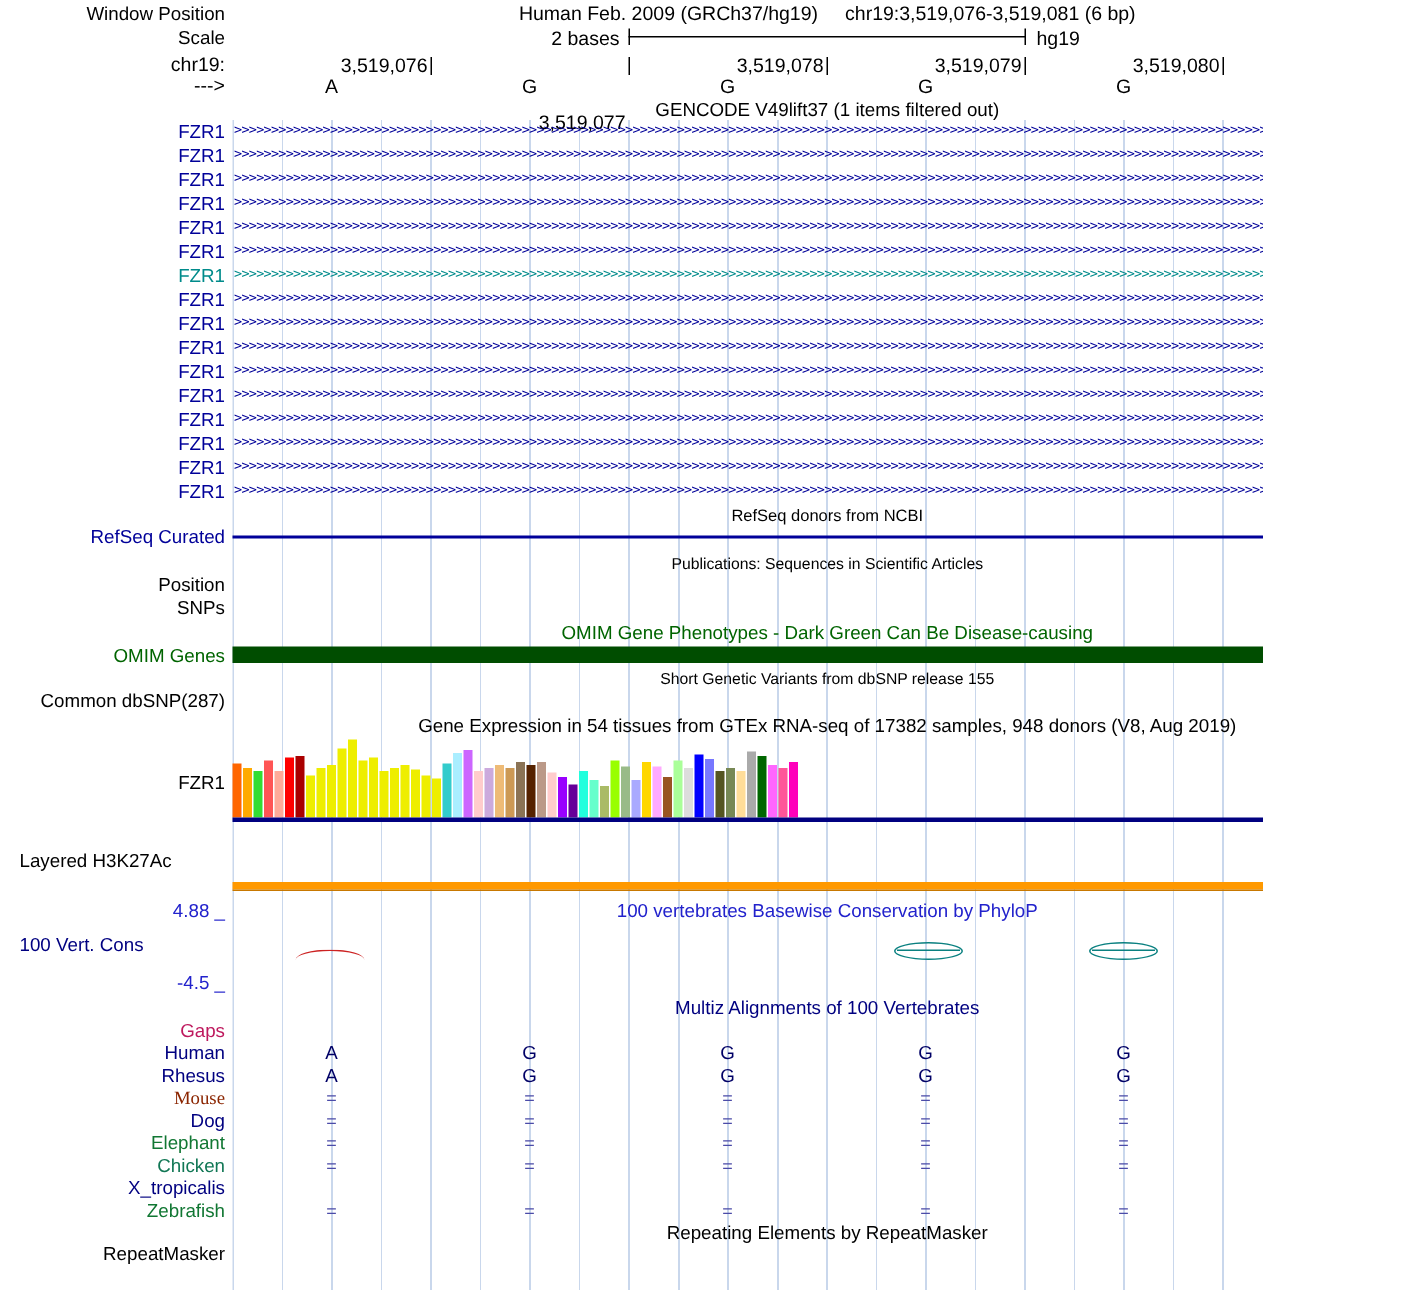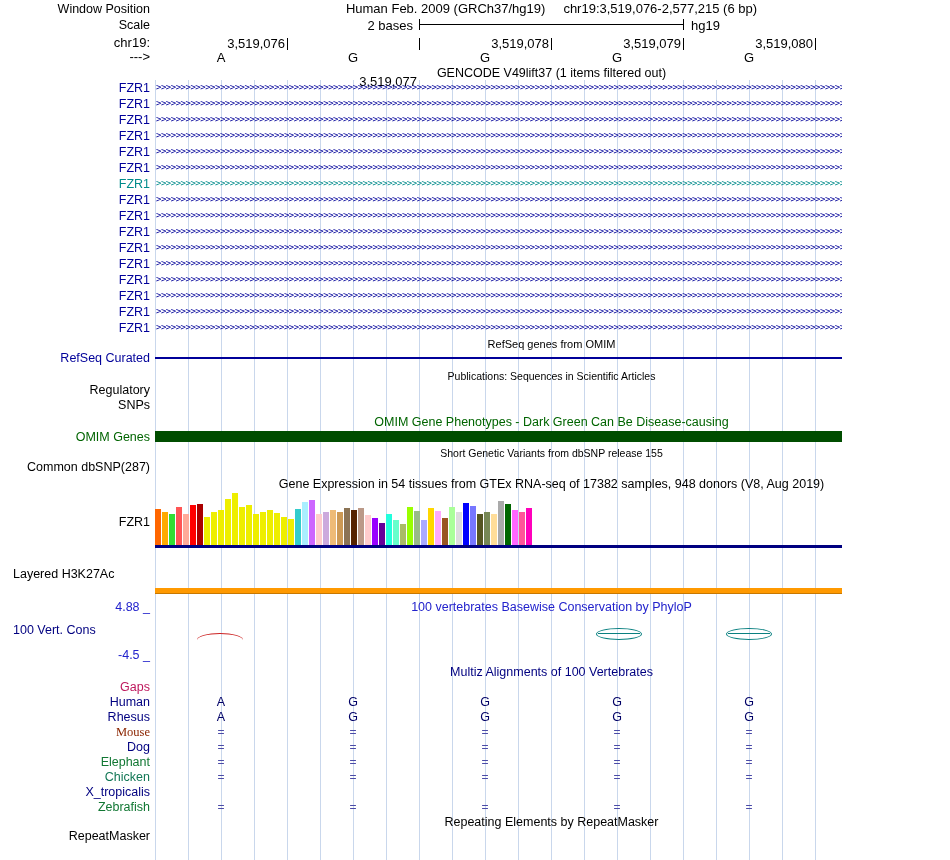--- a/index.html
+++ b/index.html
@@ -54,21 +54,21 @@
 </style>
 </head>
 <body>
 
 <div class="browser">
 
   <div class="guides"></div>
 
   <span class="llabel" style="top:2px">Window Position</span>
   <div class="tcenter fs13" style="top:2px">
-    <span>Human Feb. 2009 (GRCh37/hg19)</span><span class="hdr-gap">chr19:3,519,076-2,577,215 (6 bp)</span>
+    <span>Human Feb. 2009 (GRCh37/hg19)</span><span class="hdr-gap">chr19:3,519,076-3,519,081 (6 bp)</span>
   </div>
 
   <span class="llabel" style="top:18px">Scale</span>
   <span class="scale-value">2 bases</span>
   <div class="scalebar">
     <div class="sb-tick sb-left"></div>
     <div class="sb-line"></div>
     <div class="sb-tick sb-right"></div>
   </div>
   <span class="scale-asm">hg19</span>
@@ -158,26 +158,26 @@
       <div class="gene-row" style="top: 304px;">
         <span class="gene-label" style="color: rgb(0, 0, 153);">FZR1</span>
         <div class="arrow-line" style="color: rgb(0, 0, 153);">&gt;&gt;&gt;&gt;&gt;&gt;&gt;&gt;&gt;&gt;&gt;&gt;&gt;&gt;&gt;&gt;&gt;&gt;&gt;&gt;&gt;&gt;&gt;&gt;&gt;&gt;&gt;&gt;&gt;&gt;&gt;&gt;&gt;&gt;&gt;&gt;&gt;&gt;&gt;&gt;&gt;&gt;&gt;&gt;&gt;&gt;&gt;&gt;&gt;&gt;&gt;&gt;&gt;&gt;&gt;&gt;&gt;&gt;&gt;&gt;&gt;&gt;&gt;&gt;&gt;&gt;&gt;&gt;&gt;&gt;&gt;&gt;&gt;&gt;&gt;&gt;&gt;&gt;&gt;&gt;&gt;&gt;&gt;&gt;&gt;&gt;&gt;&gt;&gt;&gt;&gt;&gt;&gt;&gt;&gt;&gt;&gt;&gt;&gt;&gt;&gt;&gt;&gt;&gt;&gt;&gt;&gt;&gt;&gt;&gt;&gt;&gt;&gt;&gt;&gt;&gt;&gt;&gt;&gt;&gt;&gt;&gt;&gt;&gt;&gt;&gt;&gt;&gt;&gt;&gt;&gt;&gt;&gt;&gt;&gt;&gt;&gt;&gt;&gt;&gt;&gt;&gt;&gt;&gt;&gt;&gt;&gt;&gt;&gt;&gt;&gt;&gt;&gt;&gt;&gt;&gt;&gt;&gt;&gt;&gt;&gt;&gt;&gt;&gt;&gt;&gt;&gt;&gt;&gt;&gt;&gt;&gt;&gt;&gt;&gt;&gt;&gt;&gt;&gt;&gt;&gt;&gt;&gt;&gt;&gt;&gt;&gt;&gt;&gt;&gt;&gt;&gt;&gt;&gt;&gt;&gt;&gt;&gt;&gt;&gt;&gt;&gt;&gt;&gt;&gt;&gt;&gt;&gt;&gt;&gt;&gt;&gt;&gt;&gt;&gt;&gt;&gt;&gt;&gt;&gt;</div>
       </div>
       <div class="gene-row" style="top: 320px;">
         <span class="gene-label" style="color: rgb(0, 0, 153);">FZR1</span>
         <div class="arrow-line" style="color: rgb(0, 0, 153);">&gt;&gt;&gt;&gt;&gt;&gt;&gt;&gt;&gt;&gt;&gt;&gt;&gt;&gt;&gt;&gt;&gt;&gt;&gt;&gt;&gt;&gt;&gt;&gt;&gt;&gt;&gt;&gt;&gt;&gt;&gt;&gt;&gt;&gt;&gt;&gt;&gt;&gt;&gt;&gt;&gt;&gt;&gt;&gt;&gt;&gt;&gt;&gt;&gt;&gt;&gt;&gt;&gt;&gt;&gt;&gt;&gt;&gt;&gt;&gt;&gt;&gt;&gt;&gt;&gt;&gt;&gt;&gt;&gt;&gt;&gt;&gt;&gt;&gt;&gt;&gt;&gt;&gt;&gt;&gt;&gt;&gt;&gt;&gt;&gt;&gt;&gt;&gt;&gt;&gt;&gt;&gt;&gt;&gt;&gt;&gt;&gt;&gt;&gt;&gt;&gt;&gt;&gt;&gt;&gt;&gt;&gt;&gt;&gt;&gt;&gt;&gt;&gt;&gt;&gt;&gt;&gt;&gt;&gt;&gt;&gt;&gt;&gt;&gt;&gt;&gt;&gt;&gt;&gt;&gt;&gt;&gt;&gt;&gt;&gt;&gt;&gt;&gt;&gt;&gt;&gt;&gt;&gt;&gt;&gt;&gt;&gt;&gt;&gt;&gt;&gt;&gt;&gt;&gt;&gt;&gt;&gt;&gt;&gt;&gt;&gt;&gt;&gt;&gt;&gt;&gt;&gt;&gt;&gt;&gt;&gt;&gt;&gt;&gt;&gt;&gt;&gt;&gt;&gt;&gt;&gt;&gt;&gt;&gt;&gt;&gt;&gt;&gt;&gt;&gt;&gt;&gt;&gt;&gt;&gt;&gt;&gt;&gt;&gt;&gt;&gt;&gt;&gt;&gt;&gt;&gt;&gt;&gt;&gt;&gt;&gt;&gt;&gt;&gt;&gt;&gt;&gt;&gt;&gt;&gt;</div>
       </div>
     </div>
 
-  <div class="tcenter fs11" style="top:337px">RefSeq genes from OMIM</div>
+  <div class="tcenter fs11" style="top:337px">RefSeq donors from NCBI</div>
   <span class="llabel c-refseq" style="top:351px">RefSeq Curated</span>
   <div class="track-line refseq-line"></div>
 
   <div class="tcenter fs10" style="top:369px">Publications: Sequences in Scientific Articles</div>
-  <span class="llabel" style="top:383px">Regulatory</span>
+  <span class="llabel" style="top:383px">Position</span>
   <span class="llabel" style="top:398px">SNPs</span>
 
   <div class="tcenter c-omim" style="top:415px">OMIM Gene Phenotypes - Dark Green Can Be Disease-causing</div>
   <span class="llabel c-omim" style="top:430px">OMIM Genes</span>
   <div class="track-line omim-bar"></div>
 
   <div class="tcenter fs10" style="top:446px">Short Genetic Variants from dbSNP release 155</div>
   <span class="llabel" style="top:460px">Common dbSNP(287)</span>
 
   <div class="tcenter" style="top:477px">Gene Expression in 54 tissues from GTEx RNA-seq of 17382 samples, 948 donors (V8, Aug 2019)</div>

